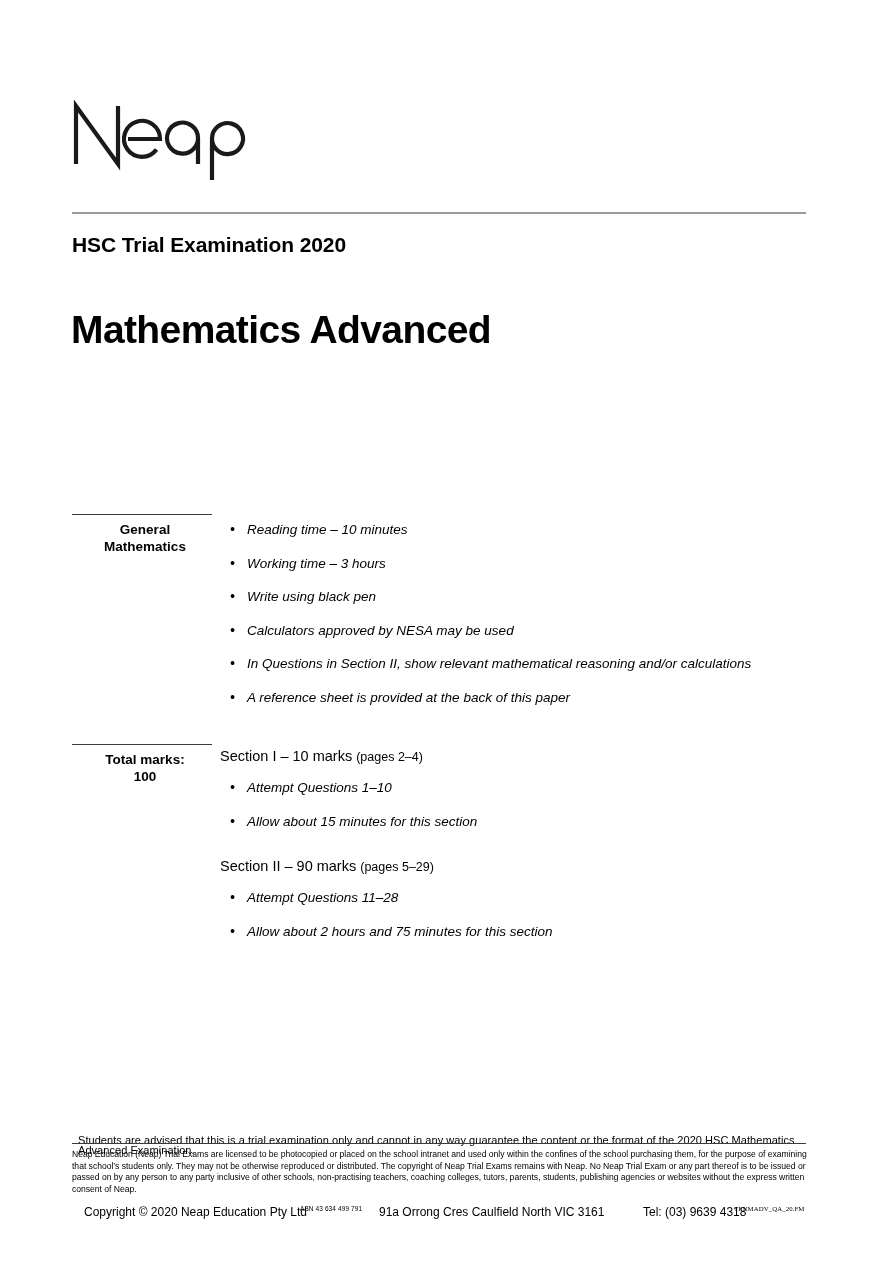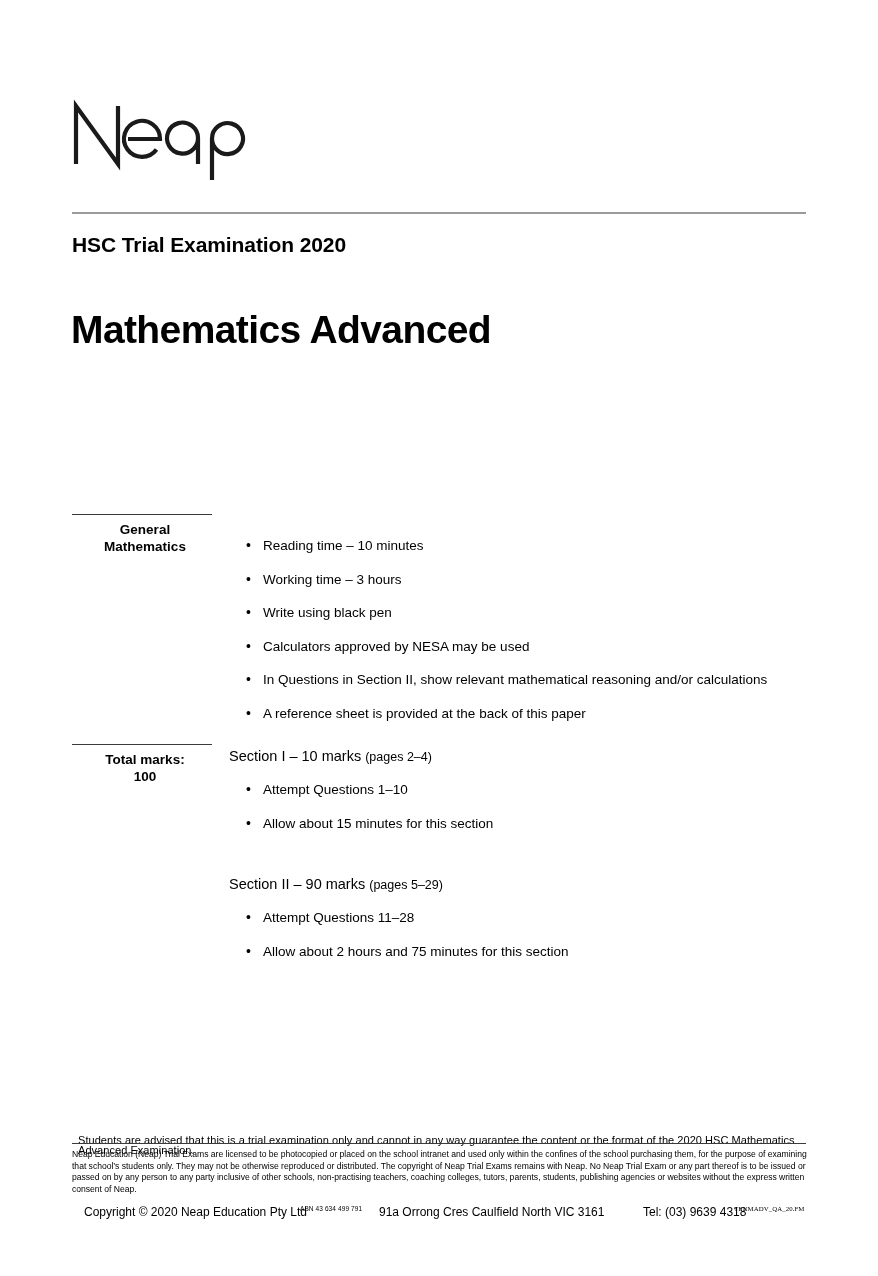--- a/index.html
+++ b/index.html
@@ -102,43 +102,44 @@
     width: 580px;
     font-size: 13.5px;
     font-stretch: condensed;
     line-height: 16px;
   }
   .block-body.b1 { top: 522px; }
   .block-body.b2 { top: 748px; }
 
   ul.bullets {
     list-style: none;
-    margin: 16px;
+    margin: 0;
     padding: 0;
+    font-style: italic;
   }
   ul.bullets li {
     position: relative;
     padding-left: 27px;
     margin: 0 0 17px 0;
     line-height: 16.5px;
   }
   ul.bullets li:last-child { margin-bottom: 0; }
   ul.bullets li::before {
     content: "\2022";
     position: absolute;
     left: 10px;
     top: -1px;
     font-size: 14px;
     line-height: 16.5px;
   }
 
   .section-head {
     font-size: 14.5px;
     font-stretch: condensed;
-    margin: 0 0 14px 9px;
+    margin: 0 0 14px 0;
     line-height: 17px;
   }
   .section-head .pages {
     font-size: 12.5px;
   }
   .spacer-gap { height: 28px; }
 
   
   .disclaimer {
     position: absolute;

